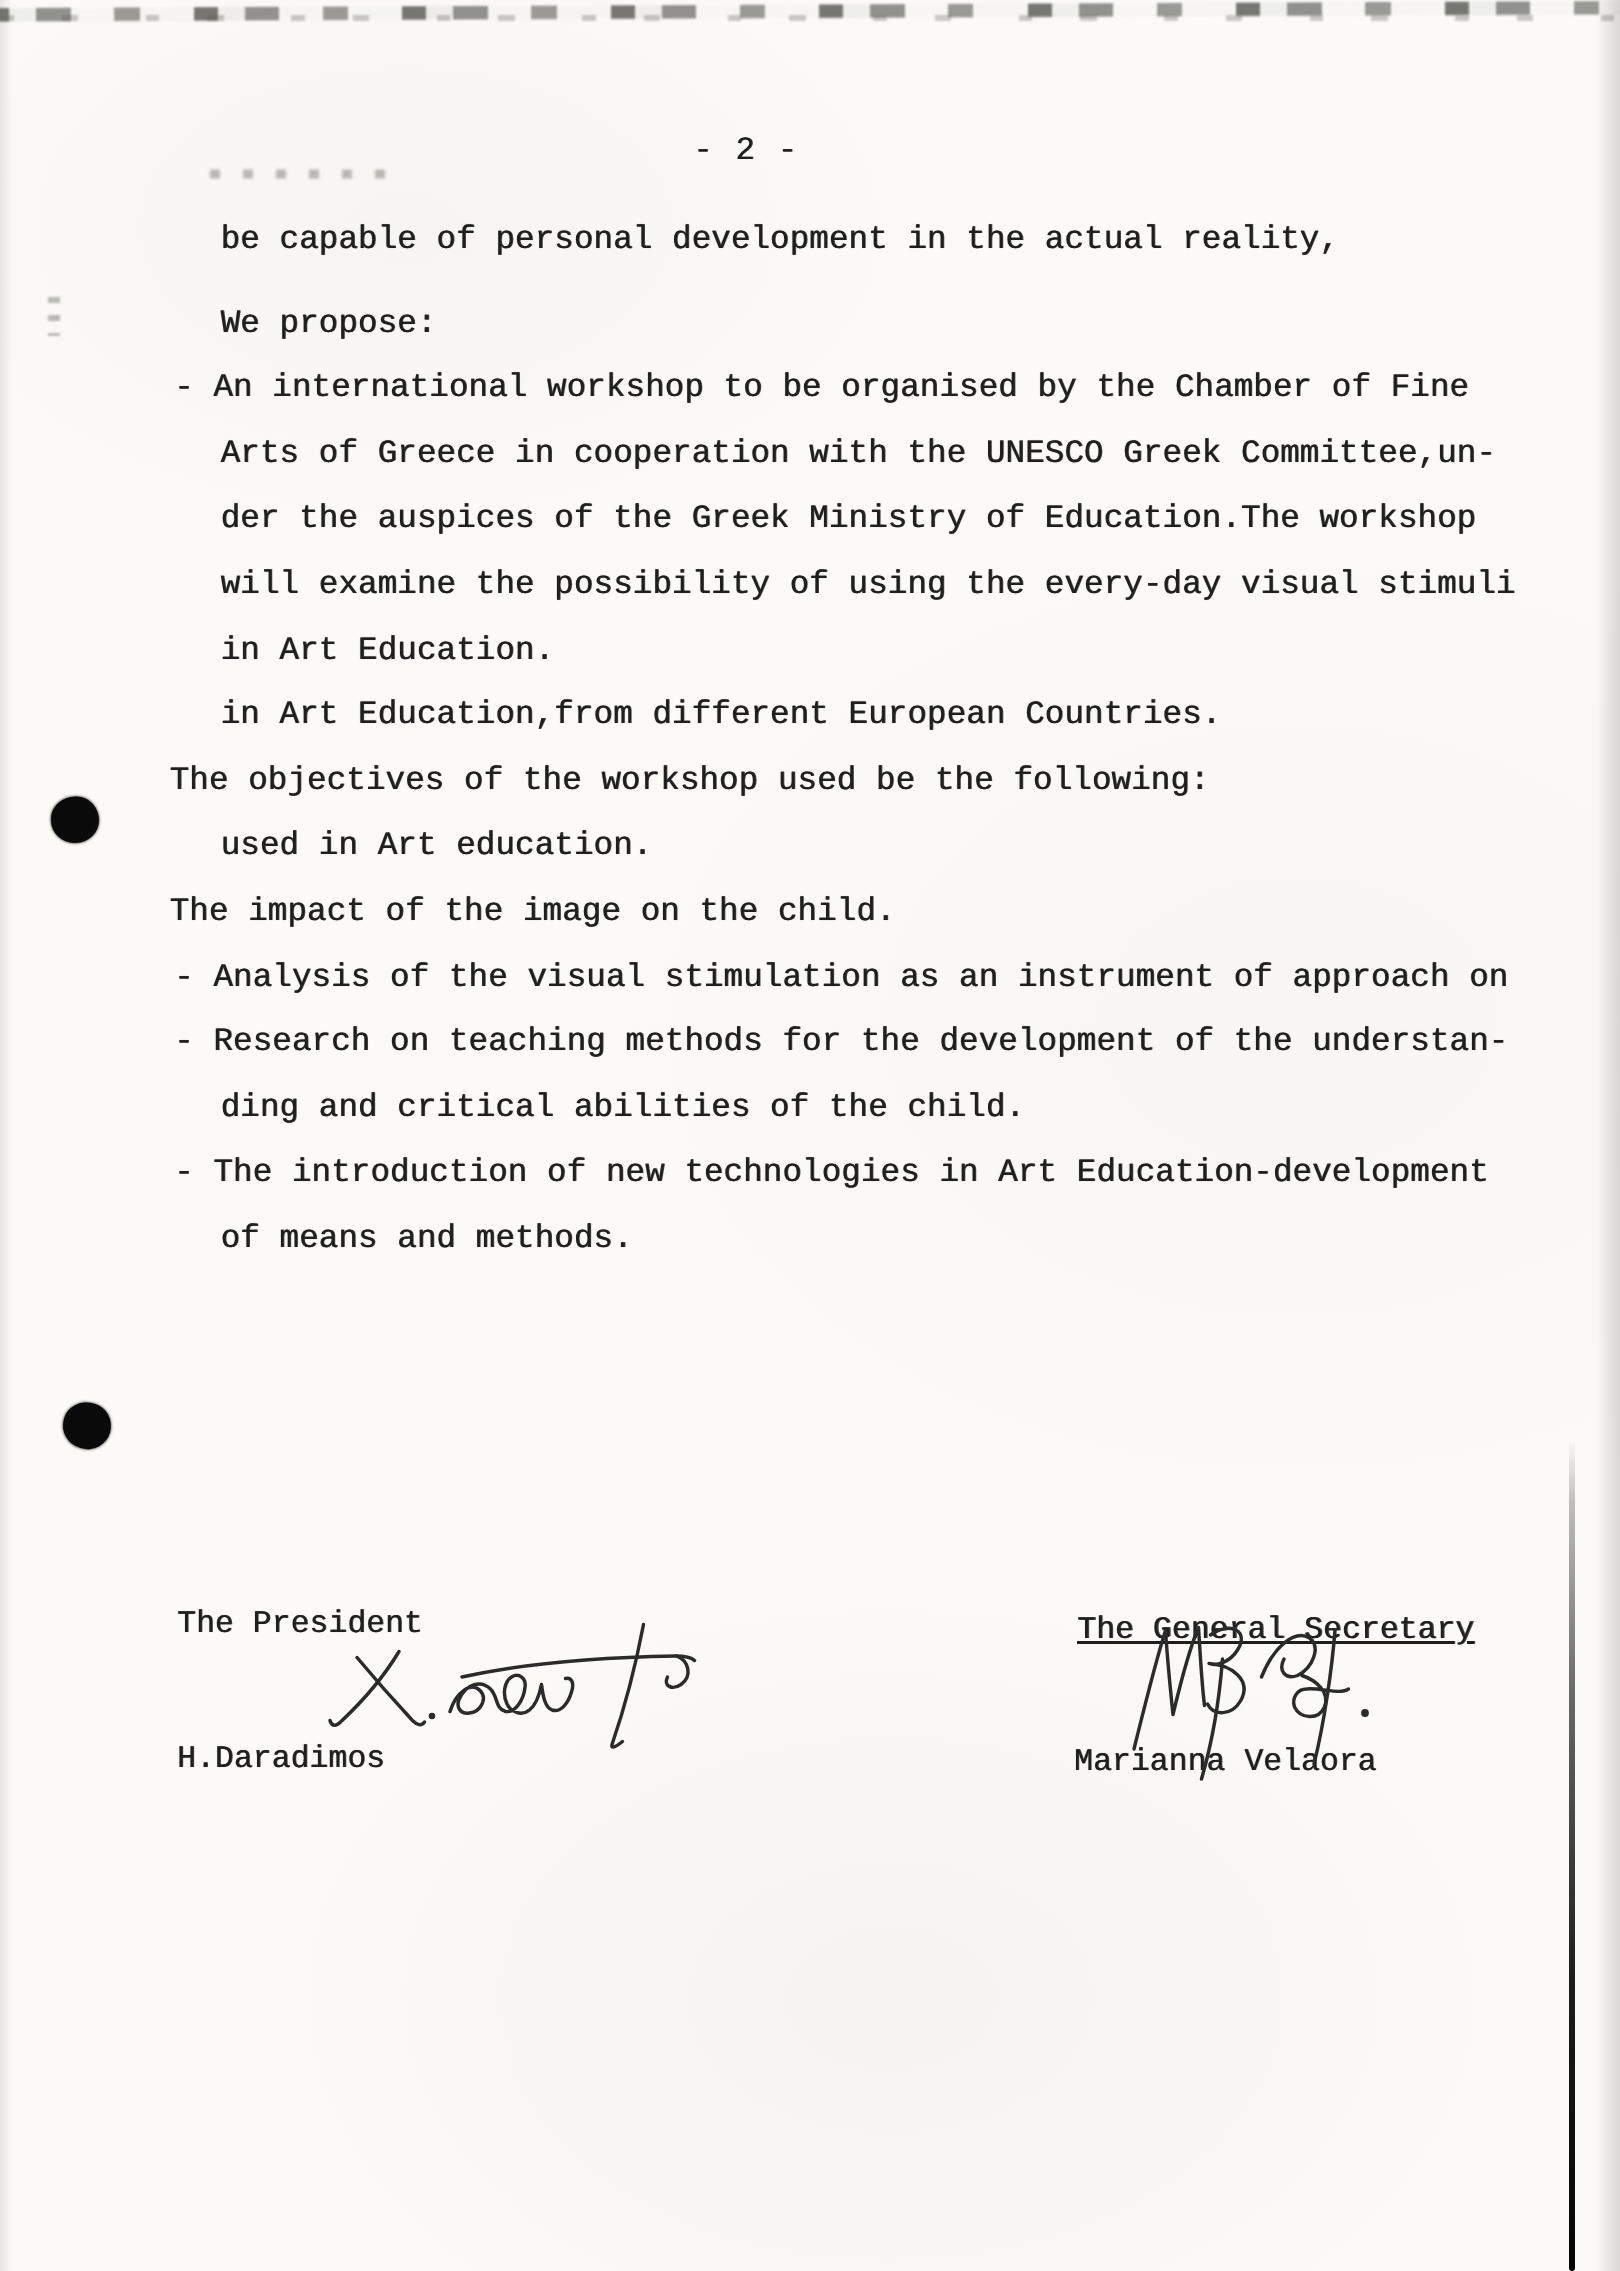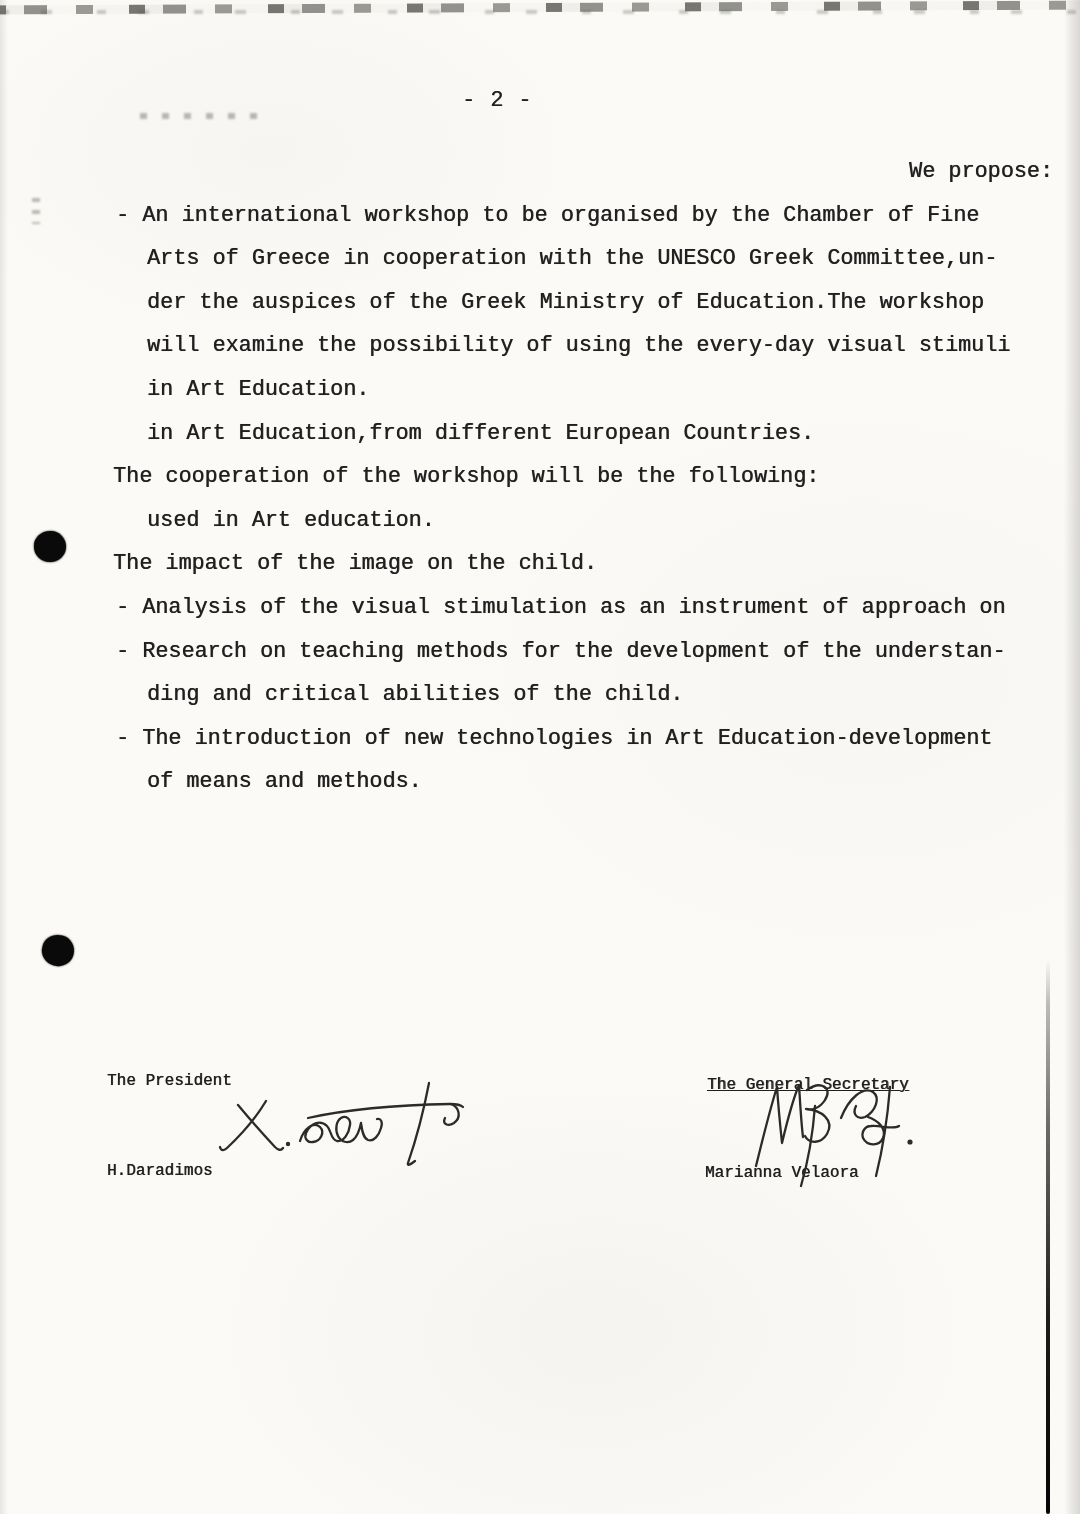--- a/index.html
+++ b/index.html
@@ -80,32 +80,33 @@
   }
   .line {
     line-height: 43.6px;
     font-size: 21.8px;
     white-space: pre;
     text-shadow: 0.5px 0 0 rgba(25,25,25,0.72), 0 0 0.7px rgba(30,30,30,0.35);
   }
   .line.indent { margin-left: 34px; }
   .line.bullet { margin-left: 3px; }
   .line.flush  { margin-left: 0; }
-  .line.gap-lg { margin-top: 12px; text-align: right; }
+  .line.gap-lg { margin-top: 12px; }
 
   
   .sign-row {
     position: absolute;
     top: 1058px; left: 0; right: 0; height: 180px;
   }
   .sig-text {
     position: absolute;
-    font-size: 16px;
+    font-size: 21px;
     white-space: pre;
     text-shadow: 0.5px 0 0 rgba(25,25,25,0.72), 0 0 0.7px rgba(30,30,30,0.35);
+    margin-left: 11px;
   }
   .sig-title-left { top: 14px; left: 107px; }
   .sig-name-left  { top: 104px; left: 107px; }
   .sig-title-right { top: 18px; left: 707px; text-shadow: 0.8px 0 0 rgba(25,25,25,0.8); text-decoration: underline; }
   .sig-name-right  { top: 106px; left: 705px; }
   .sig-svg { position: absolute; overflow: visible; }
   .sig-svg-left  { top: 20px; left: 212px; }
   .sig-svg-right { top: 18px; left: 740px; }
   .sig-svg path {
     fill: none;
@@ -159,28 +160,29 @@
 
   <div class="top-noise"></div>
   <div class="top-noise-2"></div>
   <div class="smudge-a"></div>
   <div class="smudge-b"></div>
 
   <div class="page-number">- 2 -</div>
 
   <div class="doc">
 
+  <div class="line indent">be capable of personal development in the actual reality,</div>
       <div class="line indent gap-lg">We propose:</div>
       <div class="line bullet">- An international workshop to be organised by the Chamber of Fine</div>
       <div class="line indent">Arts of Greece in cooperation with the UNESCO Greek Committee,un-</div>
       <div class="line indent">der the auspices of the Greek Ministry of Education.The workshop</div>
       <div class="line indent">will examine the possibility of using the every-day visual stimuli</div>
       <div class="line indent">in Art Education.</div>
       <div class="line indent">in Art Education,from different European Countries.</div>
-      <div class="line flush">The cooperation of the workshop will be the following:</div>
+      <div class="line flush">The objectives of the workshop used be the following:</div>
       <div class="line indent">used in Art education.</div>
       <div class="line flush">The impact of the image on the child.</div>
       <div class="line bullet">- Analysis of the visual stimulation as an instrument of approach on</div>
       <div class="line bullet">- Research on teaching methods for the development of the understan-</div>
       <div class="line indent">ding and critical abilities of the child.</div>
       <div class="line bullet">- The introduction of new technologies in Art Education-development</div>
       <div class="line indent">of means and methods.</div>
     </div>
 
   <div class="sign-row">

